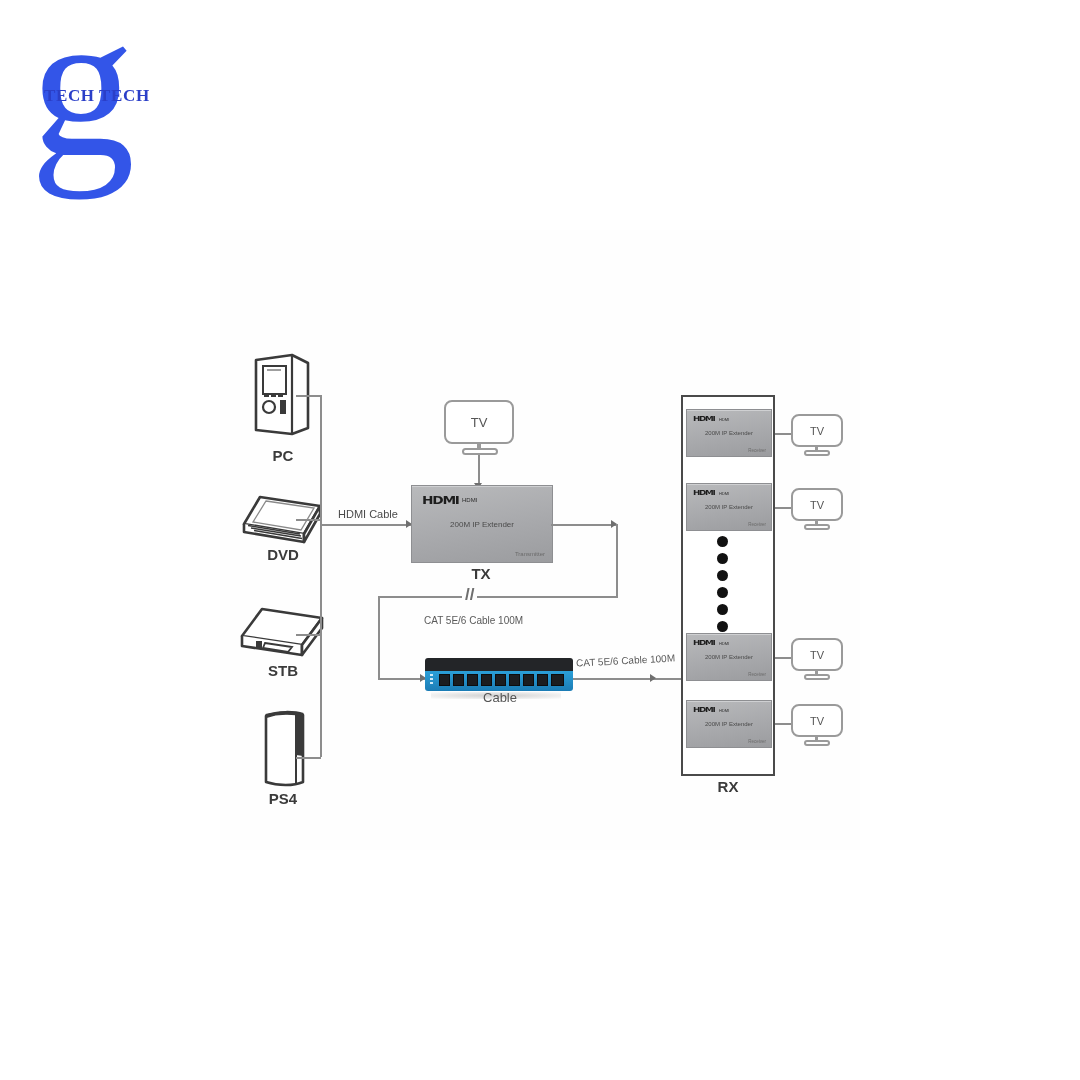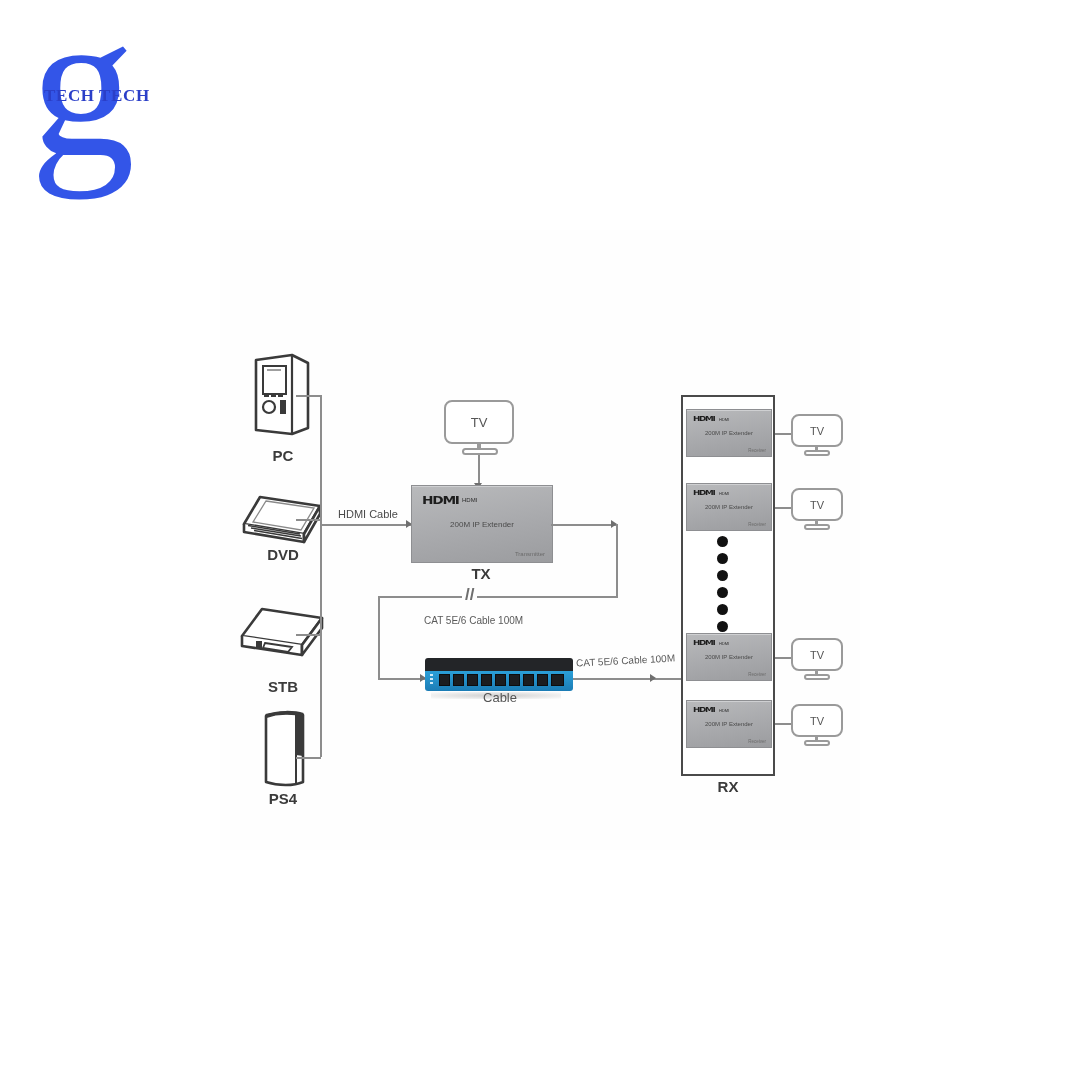--- a/index.html
+++ b/index.html
@@ -139,21 +139,21 @@
 
   <div class="dev" style="left:238px;top:605px;">
     <svg width="90" height="56" viewBox="0 0 90 56">
       <path d="M24 4 L84 13 L64 40 L4 31 Z" fill="#fff" stroke="#3a3a3a" stroke-width="2.6" stroke-linejoin="round"></path>
       <path d="M4 31 L4 41 L64 50 L64 40" fill="#fff" stroke="#3a3a3a" stroke-width="2.6" stroke-linejoin="round"></path>
       <path d="M64 40 L84 13 L84 23 L64 50 Z" fill="#fff" stroke="#3a3a3a" stroke-width="2.6" stroke-linejoin="round"></path>
       <rect x="18" y="36" width="6" height="8" fill="#3a3a3a"></rect>
       <path d="M27 38 L54 42 L50 47 L25 43 Z" fill="#fff" stroke="#3a3a3a" stroke-width="1.8"></path>
     </svg>
   </div>
-  <div class="lbl" style="left:238px;top:678px;width:90px;">STB</div>
+  <div class="lbl" style="left:238px;top:662px;width:90px;">STB</div>
 
   <div class="dev" style="left:256px;top:708px;">
     <svg width="62" height="82" viewBox="0 0 62 82">
       <path d="M10 8 C22 4, 38 4, 47 7 L47 74 C38 78, 22 78, 10 74 Z" fill="#fff" stroke="#3a3a3a" stroke-width="2.6" stroke-linejoin="round"></path>
       <path d="M40 6 L40 76" stroke="#3a3a3a" stroke-width="2"></path>
       <path d="M40 6 L47 7 L47 48 L40 47 Z" fill="#3a3a3a"></path>
       <path d="M10 8 C22 4, 38 4, 47 7" fill="none" stroke="#3a3a3a" stroke-width="4"></path>
     </svg>
   </div>
   <div class="lbl" style="left:238px;top:790px;width:90px;">PS4</div>

